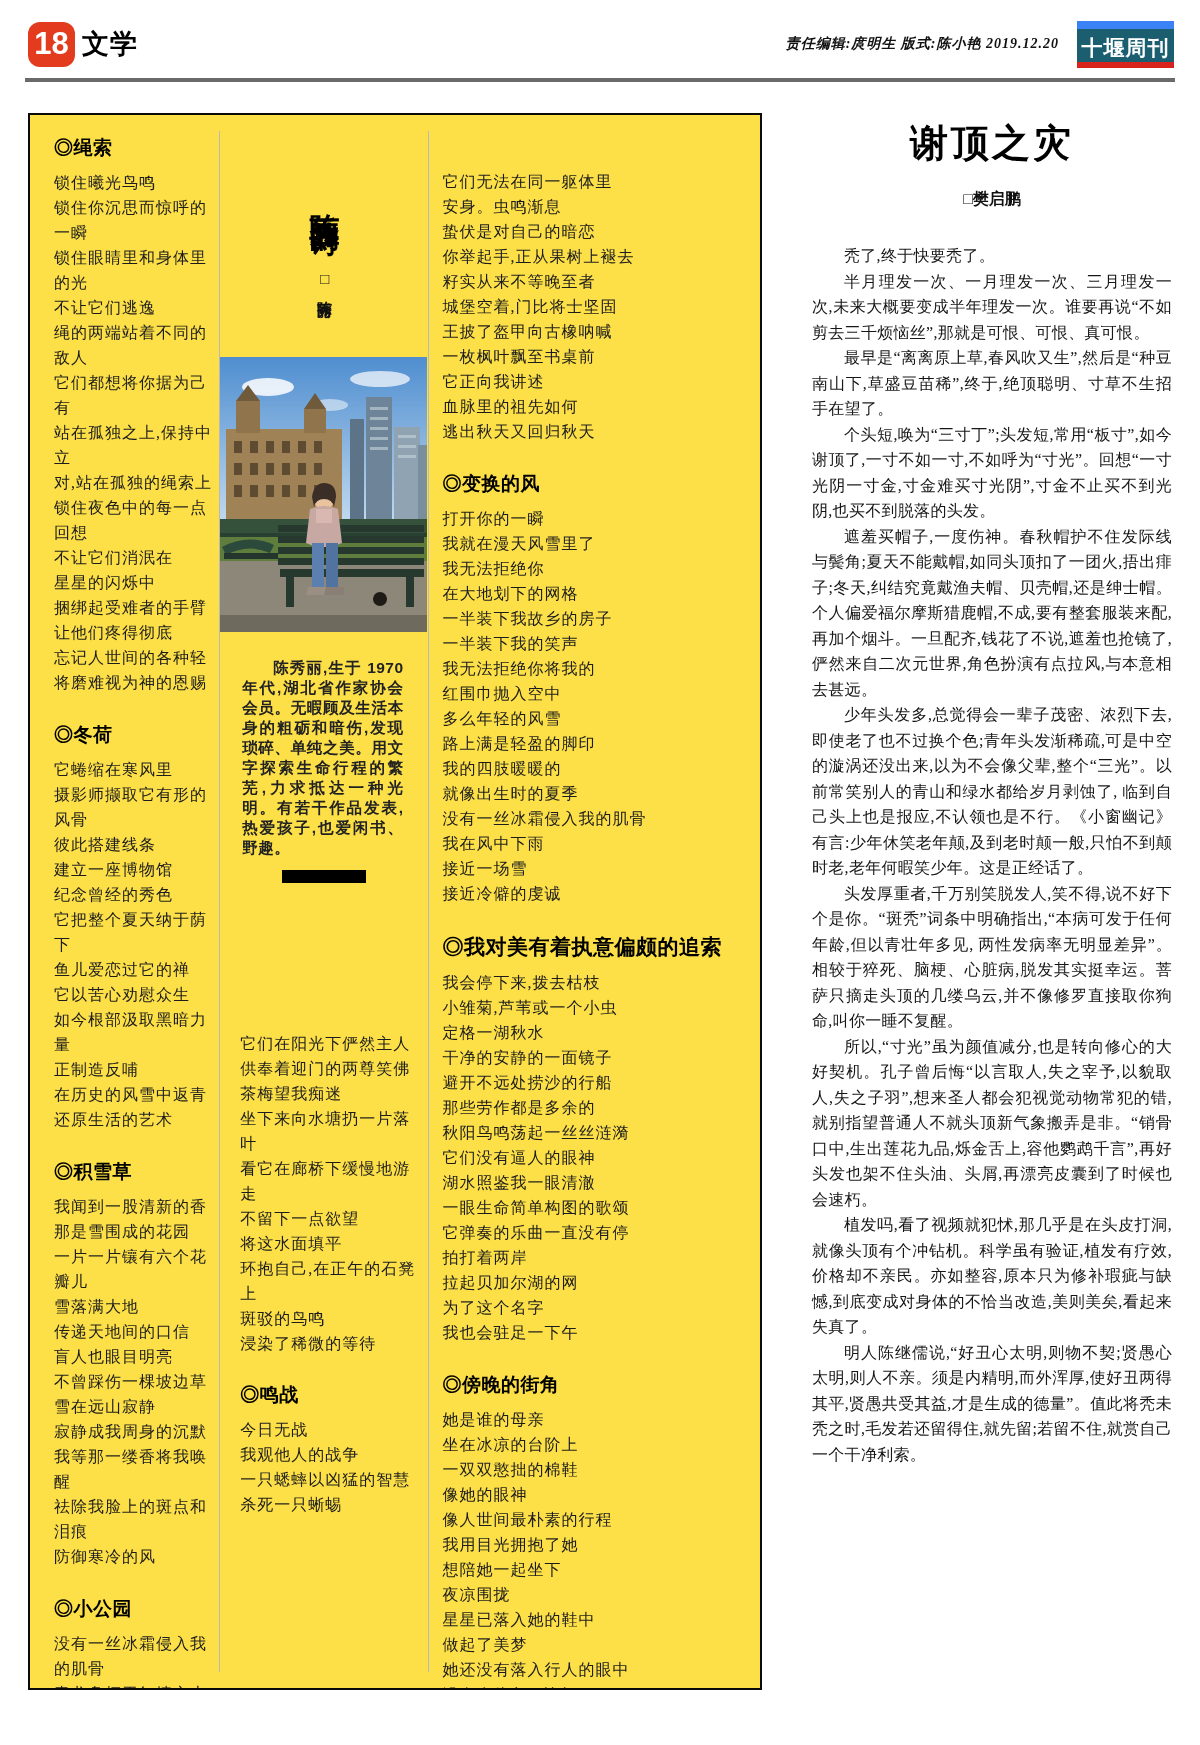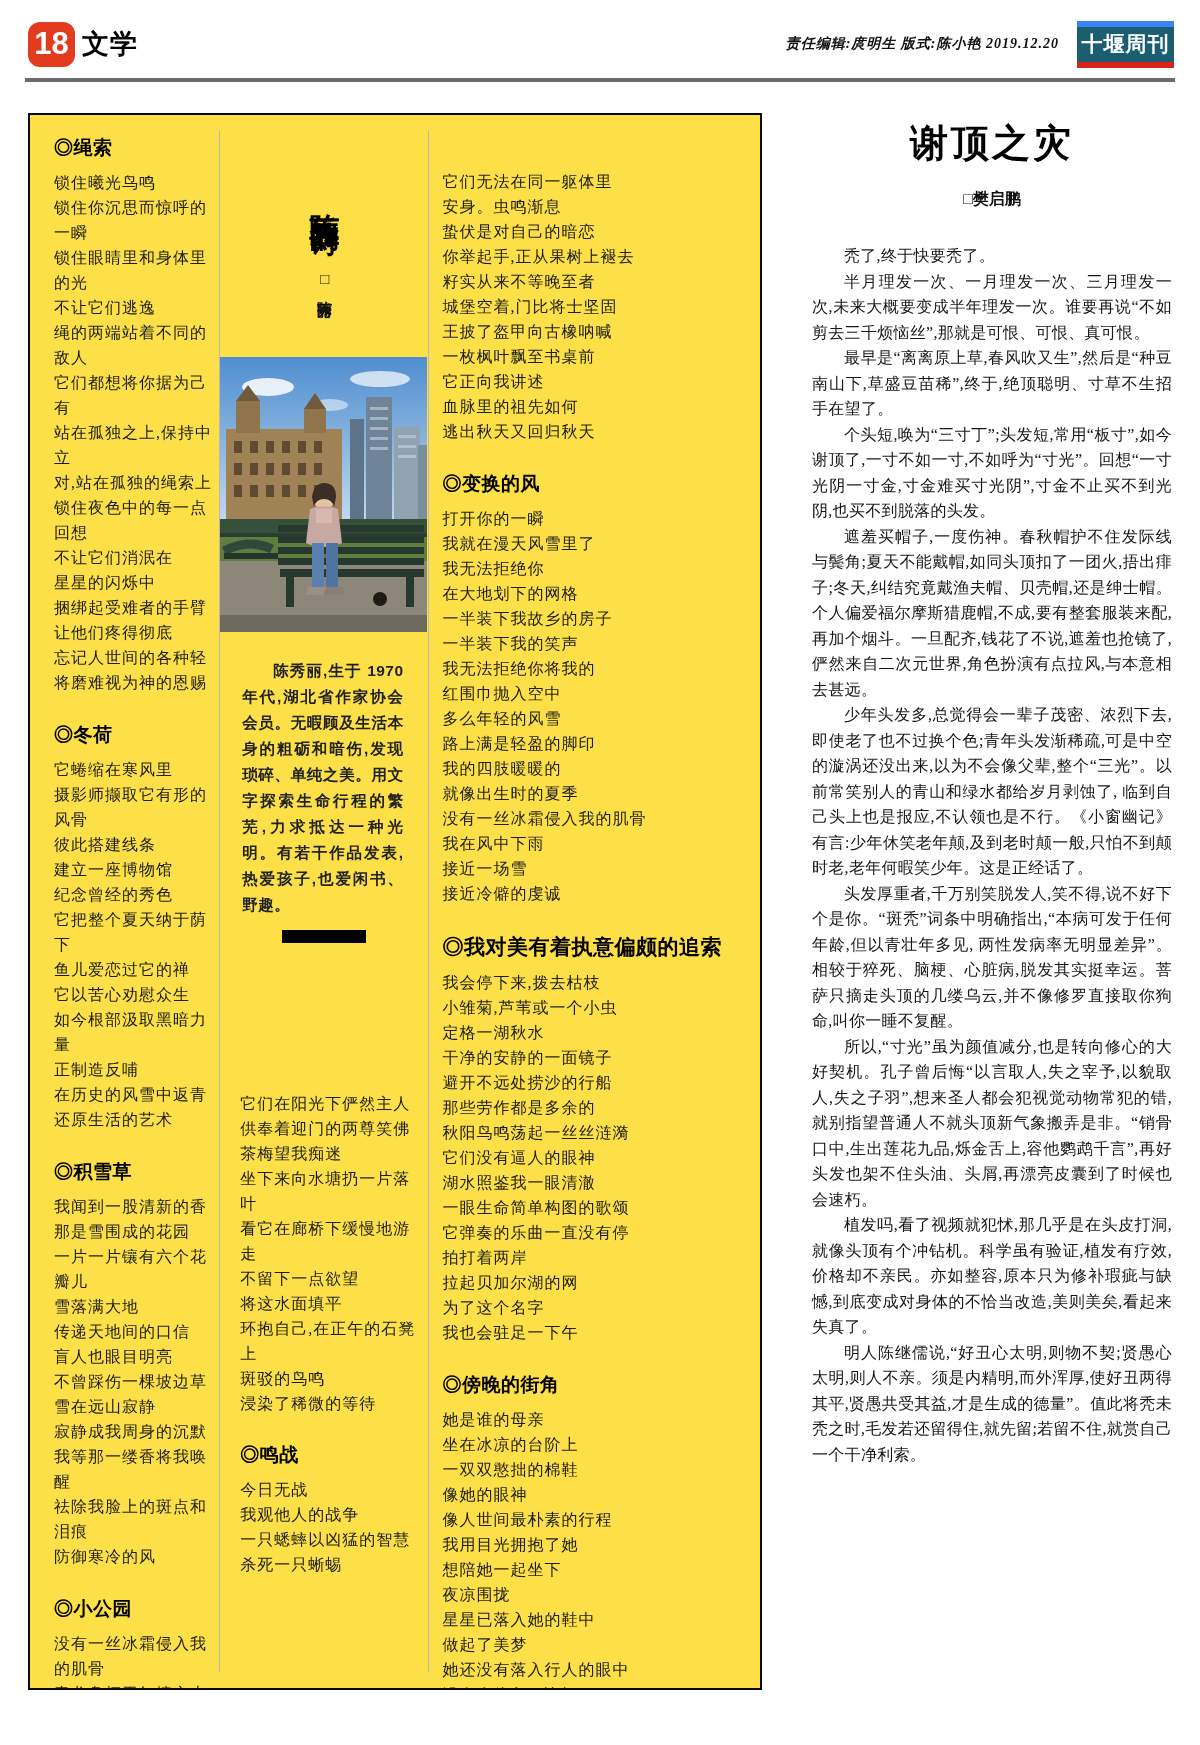--- a/index.html
+++ b/index.html
@@ -7,22 +7,22 @@
   body { font-family:"Liberation Serif", serif; }
   .page { position:relative; width:1200px; height:1745px; background:#ffffff; margin:0 auto; overflow:hidden; }
 
   
   .masthead-row { position:absolute; top:18px; left:28px; right:26px; height:52px; display:flex; align-items:center; }
   .page-badge { width:47px; height:45px; background:#e23b1e; border-radius:12px; color:#fff;
                 font-family:"Liberation Sans", sans-serif; font-weight:bold; font-size:31px;
                 display:flex; align-items:center; justify-content:center; }
   .section-name { font-family:"Liberation Sans", sans-serif; font-weight:bold; font-size:27px; color:#000; margin-left:7px; letter-spacing:1px; }
   .editor-line { margin-left:auto; font-style:italic; font-weight:bold; font-size:14px; color:#111; margin-right:18px; letter-spacing:1px; }
-  .logo { width:97px; height:47px; background:#1a5e70; border-top:6px solid #3b82f6; border-bottom:6px solid #d8231d;
-          display:flex; align-items:center; justify-content:center; }
+  .logo { width:97px; height:47px; background:#1a5e70; border-top:8px solid #3b82f6; border-bottom:6px solid #d8231d;
+          display:flex; align-items:flex-end; justify-content:center; }
   .logo-text { color:#fff; font-family:"Liberation Serif", serif; font-weight:bold; font-size:21px; letter-spacing:1px; }
   .header-rule { position:absolute; top:78px; left:25px; right:25px; height:4px; background:#6a6a6a; }
 
   
   .content { position:absolute; top:113px; left:28px; right:28px; bottom:55px; display:flex; }
 
   .poem-box { width:734px; height:100%; border:2.5px solid #0a0a0a; display:flex; overflow:hidden; background:#fde047; }
   .vdiv { width:1px; background:#b9b9b9; margin:16px 0; }
 
   .col { height:100%; }
@@ -37,21 +37,21 @@
   .poem-line { font-size:16px; line-height:25px; color:#1c1c1c; letter-spacing:1px; }
 
   
   .c2head { display:flex; flex-direction:column; align-items:center; }
   .vertical-title { writing-mode:vertical-rl; text-orientation:upright; font-family:"Liberation Serif", serif;
                     font-weight:bold; font-size:30px; letter-spacing:3px; color:#000; margin-top:56px; }
   .vertical-byline { writing-mode:vertical-rl; text-orientation:upright; font-family:"Liberation Sans", sans-serif;
                      font-weight:bold; font-size:15px; color:#111; margin-top:66px; letter-spacing:2px; }
   .photo { display:block; width:207px; height:275px; margin:62px auto 0; }
   .bio { margin-top:26px; padding:0 24px 0 22px; font-family:"Liberation Sans", sans-serif; font-weight:bold;
-         font-size:15.5px; line-height:26px; color:#222; text-indent:2em; text-align:justify; letter-spacing:0.5px; }
+         font-size:15.5px; line-height:20px; color:#222; text-indent:2em; text-align:justify; letter-spacing:0.5px; }
   .black-bar { width:84px; height:13px; background:#000; margin:12px auto 0; }
   .c2poems { margin-top:148px; padding:0 8px 0 20px; }
   .c2poems .poem-block { margin-bottom:26px; }
 
   
   .essay { flex:1; padding-left:50px; }
   .essay-title { font-family:"Liberation Serif", serif; font-weight:bold; font-size:38px; color:#000;
                  text-align:center; margin-top:5px; letter-spacing:3px; }
   .essay-author { font-family:"Liberation Sans", sans-serif; font-weight:bold; font-size:16px; color:#111;
                   text-align:center; margin-top:20px; }

